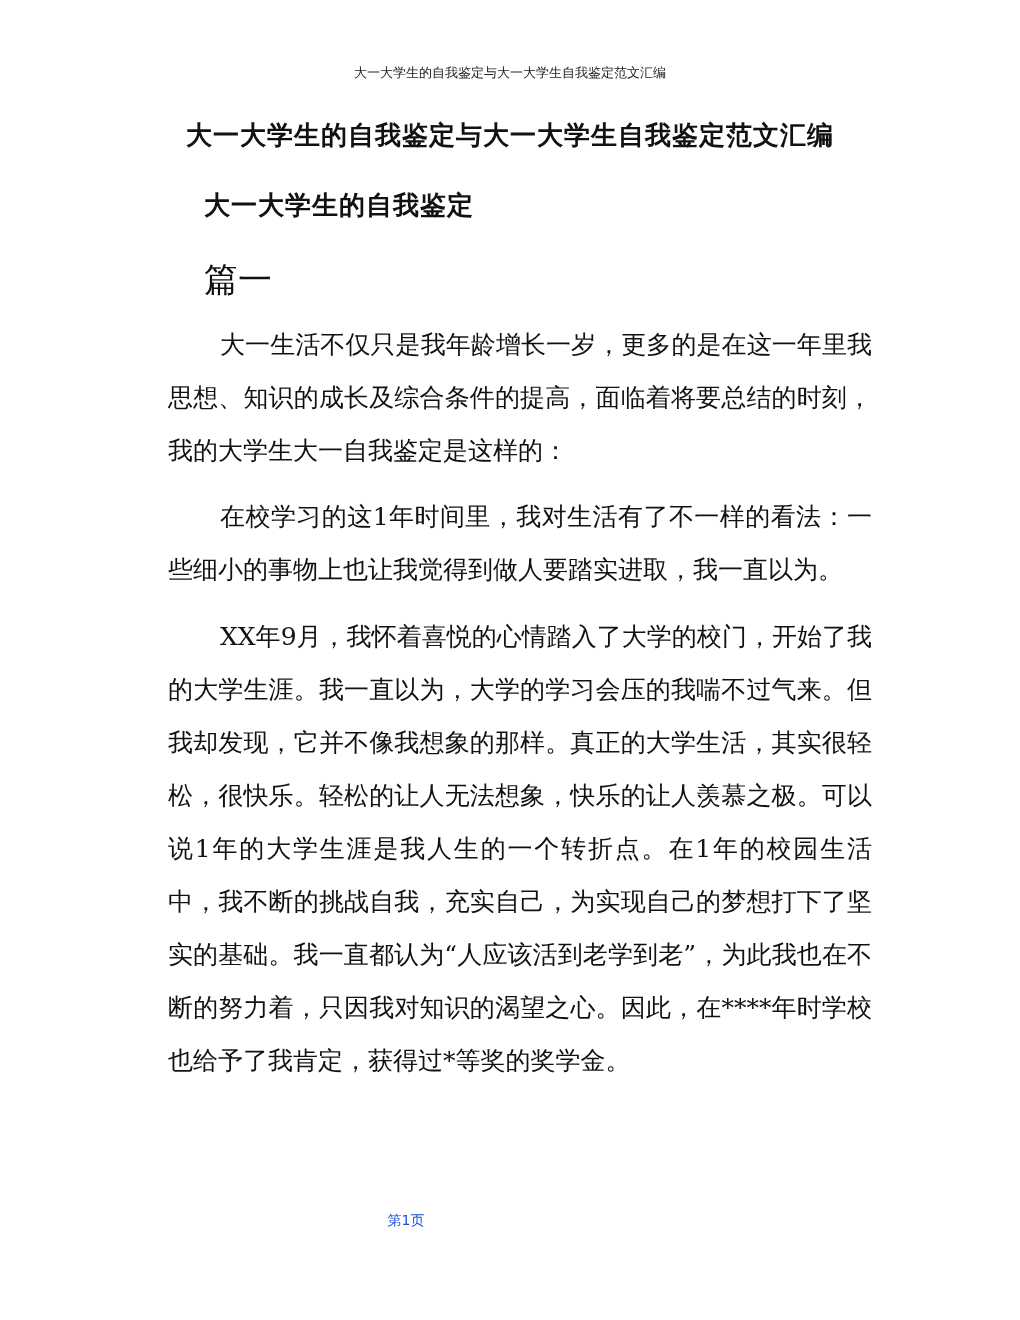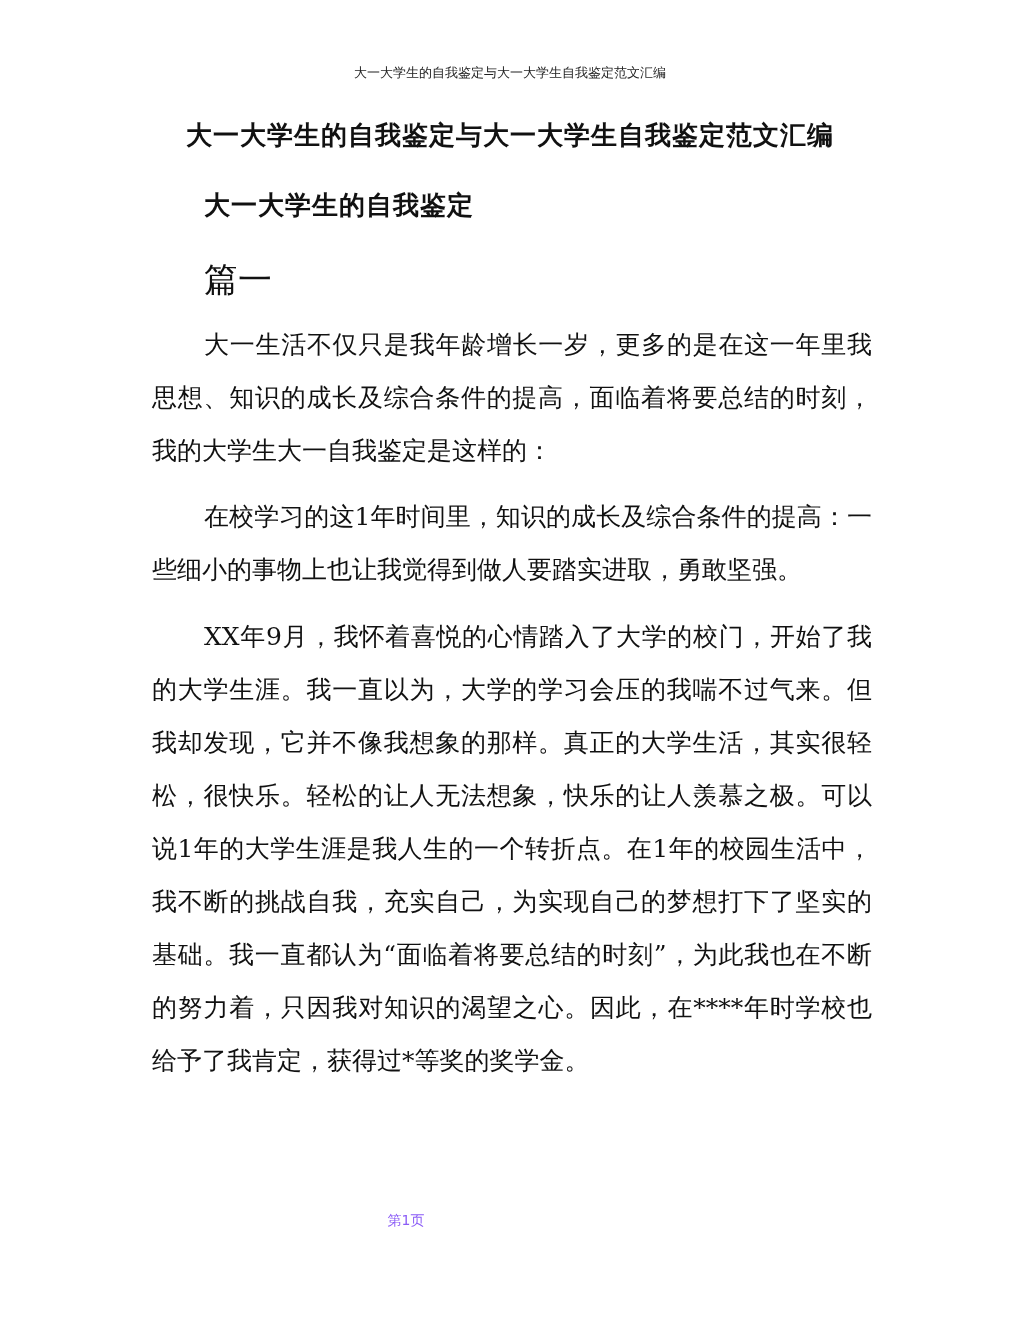--- a/index.html
+++ b/index.html
@@ -6,43 +6,43 @@
   body { width: 1020px; height: 1320px; position: relative; overflow: hidden;
          font-family: "DejaVu Serif", "Liberation Serif", serif; color: #111; }
   .header { position: absolute; top: 64px; left: 0; width: 1020px; text-align: center;
             font-family: "DejaVu Sans", "Liberation Sans", sans-serif; font-size: 13px; color: #222; }
   .title { position: absolute; top: 118px; left: 0; width: 1020px; text-align: center;
            font-size: 26px; font-weight: bold; letter-spacing: 1px; }
   .subtitle { position: absolute; top: 188px; left: 204px; font-size: 26px; font-weight: bold; letter-spacing: 1px; text-align: center; }
   .part { position: absolute; top: 257px; left: 204px; font-size: 34px; }
   .body { position: absolute; left: 152px; width: 720px; font-size: 25px; line-height: 53px;
           text-align: justify; }
-  .body p { margin: 0 0 14px 0; text-indent: 52px; }
+  .body p { margin: 0 0 14px 16px; text-indent: 52px; }
   .p1 { top: 318px; }
   .p2 { top: 490px; }
   .p3 { top: 610px; }
   .footer { position: absolute; top: 1212px; left: 0; width: 812px; text-align: center;
-            font-family: "DejaVu Sans", "Liberation Sans", sans-serif; font-size: 14px; color: #8b5cf6; }
+            font-family: "DejaVu Sans", "Liberation Sans", sans-serif; font-size: 14px; color: #1d4ed8; }
 </style>
 </head>
 <body>
 
 <div class="header">大一大学生的自我鉴定与大一大学生自我鉴定范文汇编</div>
 
 <div class="title">大一大学生的自我鉴定与大一大学生自我鉴定范文汇编</div>
 
 <div class="subtitle">大一大学生的自我鉴定</div>
 
 <div class="part">篇一</div>
 
 <div class="body p1">
   <p>大一生活不仅只是我年龄增长一岁，更多的是在这一年里我思想、知识的成长及综合条件的提高，面临着将要总结的时刻，我的大学生大一自我鉴定是这样的：</p>
 </div>
 
 <div class="body p2">
-  <p>在校学习的这1年时间里，知识的成长及综合条件的提高：一些细小的事物上也让我觉得到做人要踏实进取，勇敢坚强。</p>
+  <p>在校学习的这1年时间里，我对生活有了不一样的看法：一些细小的事物上也让我觉得到做人要踏实进取，我一直以为。</p>
 </div>
 
 <div class="body p3">
-  <p>XX年9月，我怀着喜悦的心情踏入了大学的校门，开始了我的大学生涯。我一直以为，大学的学习会压的我喘不过气来。但我却发现，它并不像我想象的那样。真正的大学生活，其实很轻松，很快乐。轻松的让人无法想象，快乐的让人羡慕之极。可以说1年的大学生涯是我人生的一个转折点。在1年的校园生活中，我不断的挑战自我，充实自己，为实现自己的梦想打下了坚实的基础。我一直都认为“面临着将要总结的时刻”，为此我也在不断的努力着，只因我对知识的渴望之心。因此，在****年时学校也给予了我肯定，获得过*等奖的奖学金。</p>
+  <p>XX年9月，我怀着喜悦的心情踏入了大学的校门，开始了我的大学生涯。我一直以为，大学的学习会压的我喘不过气来。但我却发现，它并不像我想象的那样。真正的大学生活，其实很轻松，很快乐。轻松的让人无法想象，快乐的让人羡慕之极。可以说1年的大学生涯是我人生的一个转折点。在1年的校园生活中，我不断的挑战自我，充实自己，为实现自己的梦想打下了坚实的基础。我一直都认为“人应该活到老学到老”，为此我也在不断的努力着，只因我对知识的渴望之心。因此，在****年时学校也给予了我肯定，获得过*等奖的奖学金。</p>
 </div>
 
 <div class="footer">第1页</div>
 
 </body></html>

